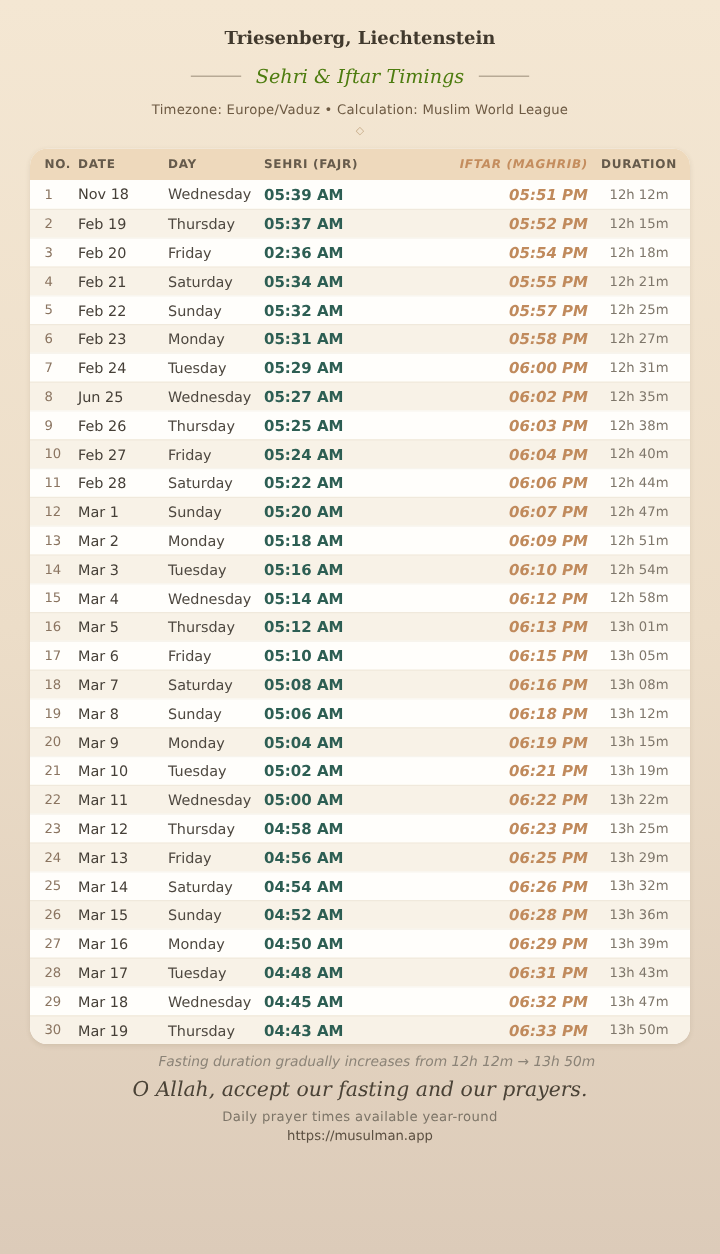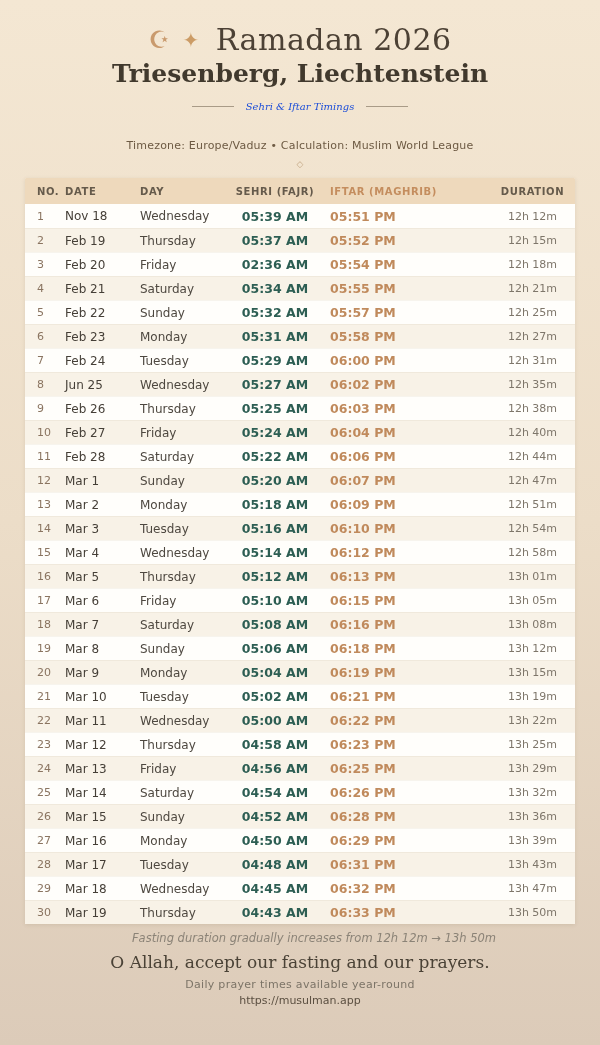--- a/index.html
+++ b/index.html
@@ -18,43 +18,43 @@
     font-size: 30px;
     color: #4c4135;
     line-height: 36px;
     letter-spacing: 0.5px;
   }
   .crescent { color: #c99a6d; font-size: 24px; vertical-align: 2px; margin-right: 2px; }
   .sparkle  { color: #cc9c66; font-size: 20px; vertical-align: 3px; margin-right: 6px; }
   .location {
     font-family: "DejaVu Serif", "Liberation Serif", serif;
     font-weight: bold;
-    font-size: 25px;
+    font-size: 15px;
     color: #41392d;
     margin-top: 1px;
   }
   .subtitle-row {
     margin-top: 13px;
     display: flex; align-items: center; justify-content: center; gap: 12px;
   }
   .subtitle-row .line { width: 42px; height: 1px; background: #a99b87; }
   .subtitle {
     font-family: "DejaVu Serif", "Liberation Serif", serif;
     font-style: italic;
-    font-size: 10px;
-    color: #1d4ed8;
-  }
-  .meta { margin-top: 27px; font-size: 11px; color: #6d5a43; letter-spacing: 0.2px; }
+    font-size: 16px;
+    color: #4d7c0f;
+  }
+  .meta { margin-top: 12px; font-size: 11px; color: #6d5a43; letter-spacing: 0.2px; }
   .ornament { margin-top: 7px; font-size: 9px; color: #c4a885; }
 
   .card {
     width: 550px;
     margin: 9px auto 0 auto;
     background: #fffefb;
-    border-radius: 1px;
+    border-radius: 14px;
     overflow: hidden;
     box-shadow: 0 1px 4px rgba(90,70,45,0.12);
   }
   .thead {
     display: flex; align-items: center;
     height: 26px;
     background: #eed9bc;
     font-size: 10px;
     font-weight: bold;
     color: #655a4b;
@@ -64,60 +64,56 @@
     display: flex; align-items: center;
     height: 24px;
     font-size: 12px;
     background: #fffefb;
   }
   .row + .row { border-top: 1px solid rgba(190,170,140,0.12); }
   .row.alt { background: #f8f2e7; }
   .c-no   { width: 38px;  padding-left: 12px; }
   .c-date { width: 72px;  padding-left: 2px; }
   .c-day  { width: 85px;  padding-left: 5px; }
-  .c-sehri{ width: 110px; text-align: center; }
-  .c-iftar{ width: 160px; text-align: left; }
+  .c-sehri{ width: 110px; }
+  .c-iftar{ width: 160px; text-align: right; font-style: italic; }
   .c-dur  { width: 85px;  text-align: center; }
   .thead .c-iftar { color: #c48d5e; }
   .row .c-no   { color: #8a7460; font-size: 11px; }
   .row .c-date { color: #453f37; }
   .row .c-day  { color: #4e4840; }
   .row .c-sehri{ color: #2d5e53; font-weight: bold; font-size: 12.5px; }
   .row .c-iftar{ color: #c08a5c; font-weight: bold; font-size: 12.5px; }
   .row .c-dur  { color: #7e766a; font-size: 11px; }
 
   .footer { text-align: center; }
   .fasting-note {
     margin-top: 7px;
     font-style: italic;
     font-size: 11.5px;
     color: #8b8377;
     padding-left: 28px;
   }
   .dua {
     margin-top: 7px;
     font-family: "DejaVu Serif", "Liberation Serif", serif;
+    font-style: italic;
     font-size: 17px;
     color: #4a4236;
   }
   .daily-note { margin-top: 6px; font-size: 11px; color: #7c7467; letter-spacing: 0.3px; }
   .brand-line { margin-top: 9px; font-size: 18px; font-weight: bold; color: #ca9260; letter-spacing: 0.5px; }
   .brand-line .brand-crescent { font-size: 15px; font-weight: normal; margin-right: 3px; vertical-align: 1px; }
   .url { margin-top: 3px; font-size: 11px; color: #5b4f41; }
   .method-note { margin-top: 9px; font-size: 9px; font-weight: bold; color: #5b4f41; letter-spacing: 0.2px; }
 </style>
 </head>
 <body>
 
 <div class="header">
-  <div class="title-line">
-    <span class="crescent">☪</span>
-    <span class="sparkle">✦</span>
-    <span>Ramadan 2026</span>
-  </div>
   <div class="location">Triesenberg, Liechtenstein</div>
   <div class="subtitle-row">
     <span class="line"></span>
     <span class="subtitle">Sehri &amp; Iftar Timings</span>
     <span class="line"></span>
   </div>
   <div class="meta">Timezone: Europe/Vaduz • Calculation: Muslim World League</div>
   <div class="ornament">◇</div>
 </div>
 

